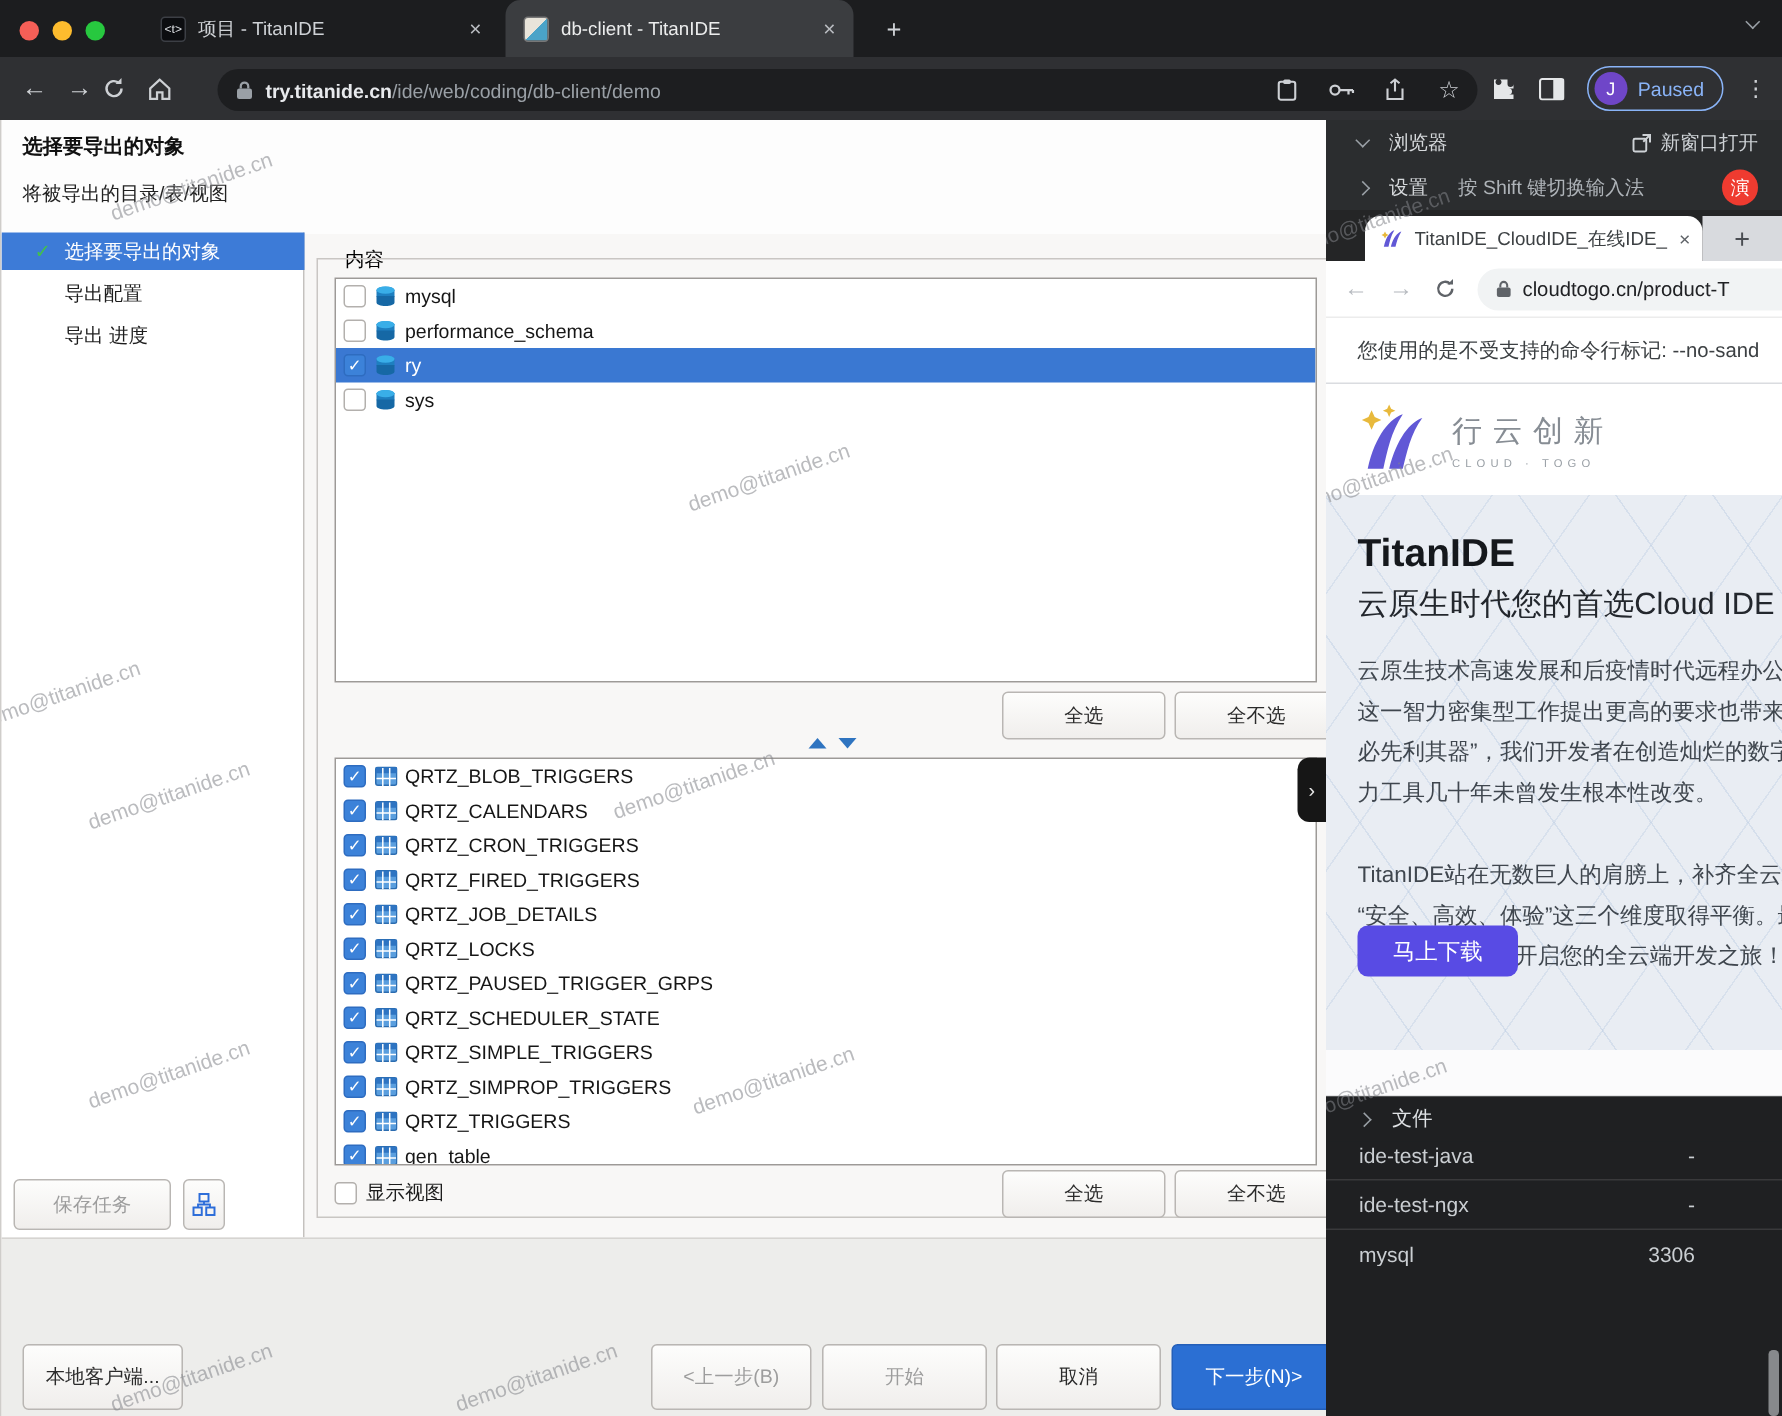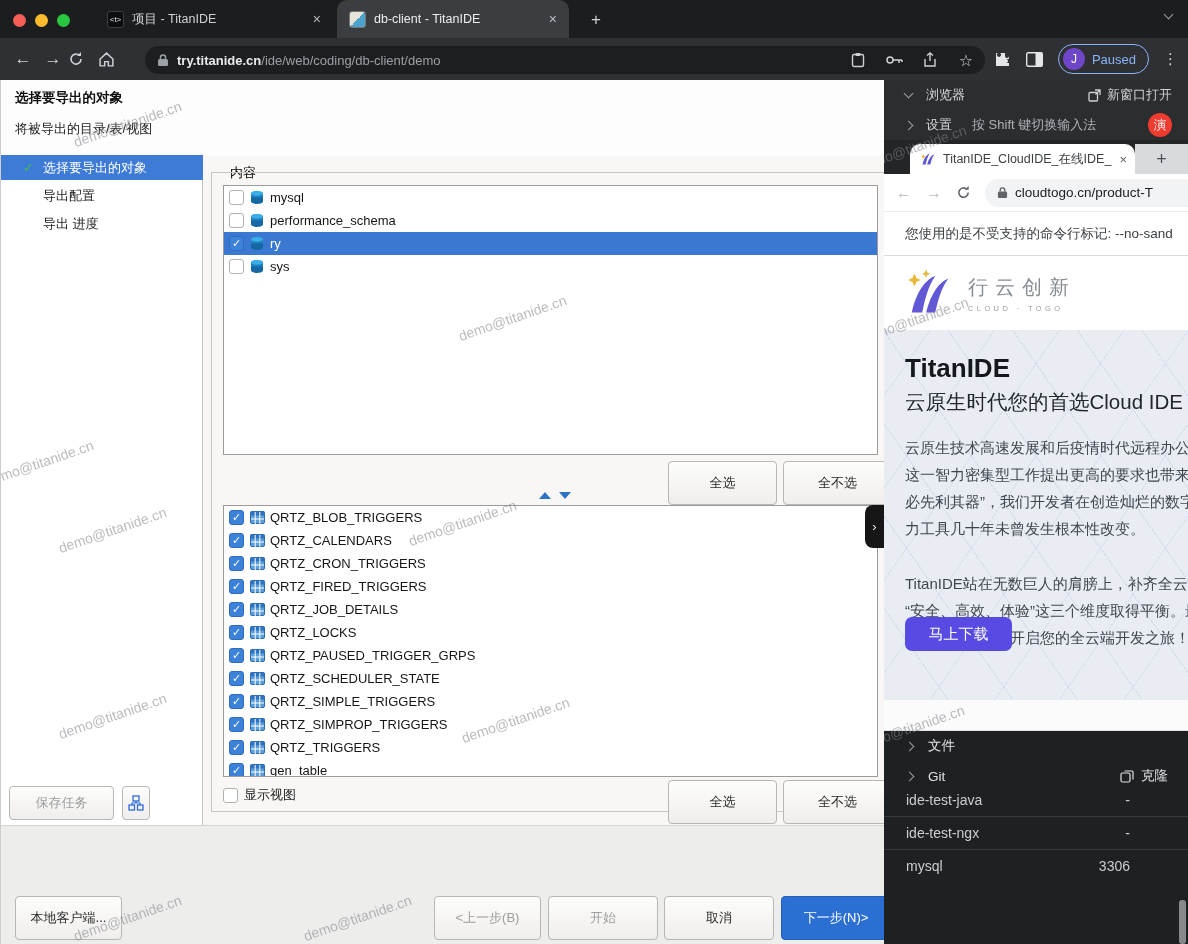--- a/index.html
+++ b/index.html
@@ -47,21 +47,21 @@
   .fieldset{position:absolute;left:210px;top:92px;width:680px;height:640px;border:1px solid #c9c6c3;}
   .legend{position:absolute;left:214px;top:84px;background:#f8f7f6;padding:0 4px;font-size:13px;color:#000000;margin-left:11px;}
   .listbox{position:absolute;background:#fff;border:1px solid #9d9a97;overflow:hidden;}
   .list-db{left:222px;top:105px;width:655px;height:270px;}
   .list-tables{left:222px;top:425px;width:655px;height:272px;}
   .lrow{height:23px;display:flex;align-items:center;gap:5px;padding-left:5px;font-size:13px;color:#161616;white-space:nowrap;}
   .lrow.selected{background:#3a78d2;color:#fff;}
   .cb{width:15px;height:15px;border:1px solid #b3b0ad;border-radius:3px;background:#fff;flex:none;display:flex;align-items:center;justify-content:center;font-size:11px;color:#fff;}
   .cb.checked{background:#3c82d9;border-color:#2e6cc0;}
   .ic{width:16px;height:16px;flex:none;display:flex;align-items:center;justify-content:center;}
-  .btn{position:absolute;height:44px;background:linear-gradient(#fdfdfc,#f0eeec);border:1px solid #b9b6b3;border-radius:4px;font-size:13px;color:#2b2b2b;display:flex;align-items:center;justify-content:center;}
+  .btn{position:absolute;height:32px;background:linear-gradient(#fdfdfc,#f0eeec);border:1px solid #b9b6b3;border-radius:4px;font-size:13px;color:#2b2b2b;display:flex;align-items:center;justify-content:center;}
   .btn.disabled{color:#9d9d9d;}
   .btn.primary{background:#2b6fd3;border-color:#245fb8;color:#fff;}
   .splitter{position:absolute;left:538px;top:412px;display:flex;gap:8px;}
   .tri-up{width:0;height:0;border-left:6px solid transparent;border-right:6px solid transparent;border-bottom:7px solid #2f74c0;}
   .tri-down{width:0;height:0;border-left:6px solid transparent;border-right:6px solid transparent;border-top:7px solid #2f74c0;}
   .showviews{position:absolute;left:222px;top:706px;display:flex;align-items:center;gap:6px;font-size:13px;color:#1d1d1d;}
   .savetask-row{position:absolute;left:8px;top:706px;display:flex;gap:8px;}
   .btn-save{position:relative;width:105px;height:34px;}
   .btn-saveicon{position:relative;width:28px;height:34px;}
   .wfooter{position:absolute;left:0;top:745px;width:100%;height:119px;background:#ededeb;border-top:1px solid #d6d4d1;}
@@ -537,31 +537,20 @@
         </div>
       <div class="dlbtn">马上下载</div>
     </div>
     <div class="whiteband"></div>
 
     <div class="bottompanel">
       <div class="prow">
         <span class="chev r"></span>
         <span>文件</span>
       </div>
-      <div class="prow">
-        <span class="chev r"></span>
-        <span>Git</span>
-        <span class="right">
-          <svg width="14" height="14" viewBox="0 0 14 14">
-              <rect x="1" y="4" width="9" height="9" rx="1.5" stroke="#dfe1e3" stroke-width="1.2" fill="none"></rect>
-              <path d="M4.5 2H12a1 1 0 0 1 1 1v7.5" stroke="#dfe1e3" stroke-width="1.2" fill="none"></path>
-            </svg>
-          <span>克隆</span>
-        </span>
-      </div>
       <div class="services">
           <div class="srow">
             <span class="nm">ide-test-java</span>
             <span>-</span>
           </div>
           <div class="srow">
             <span class="nm">ide-test-ngx</span>
             <span>-</span>
           </div>
           <div class="srow">

